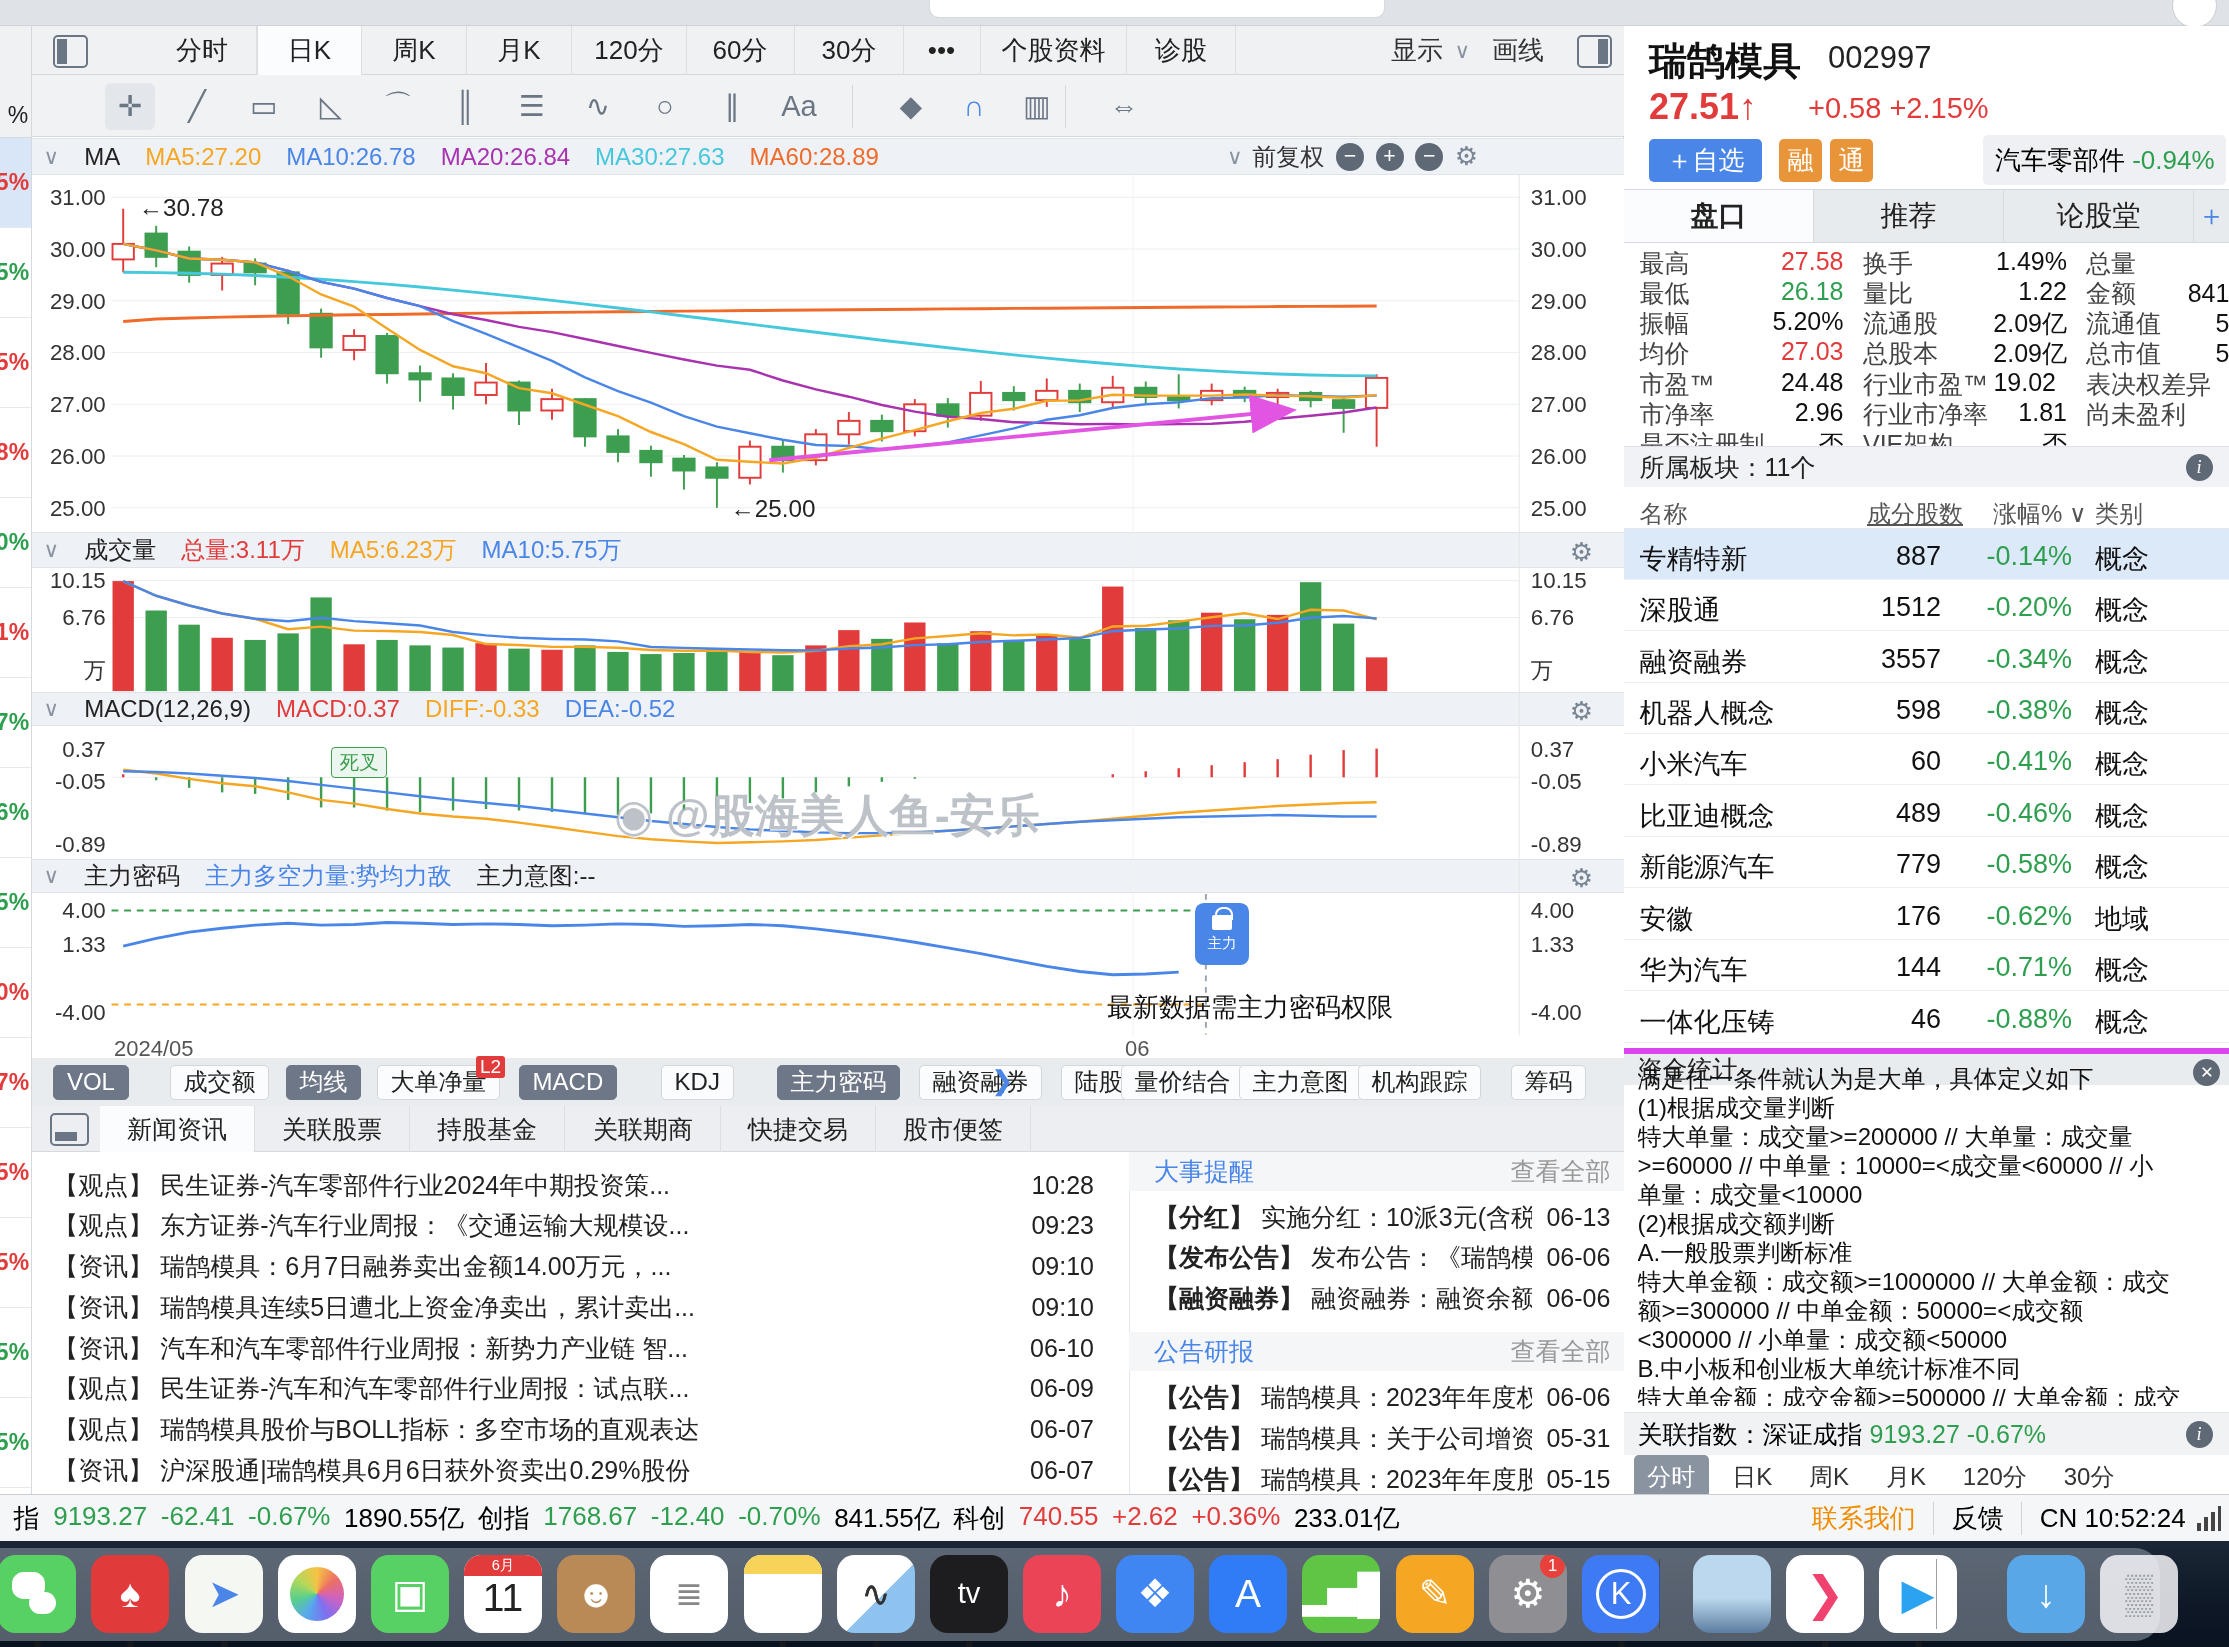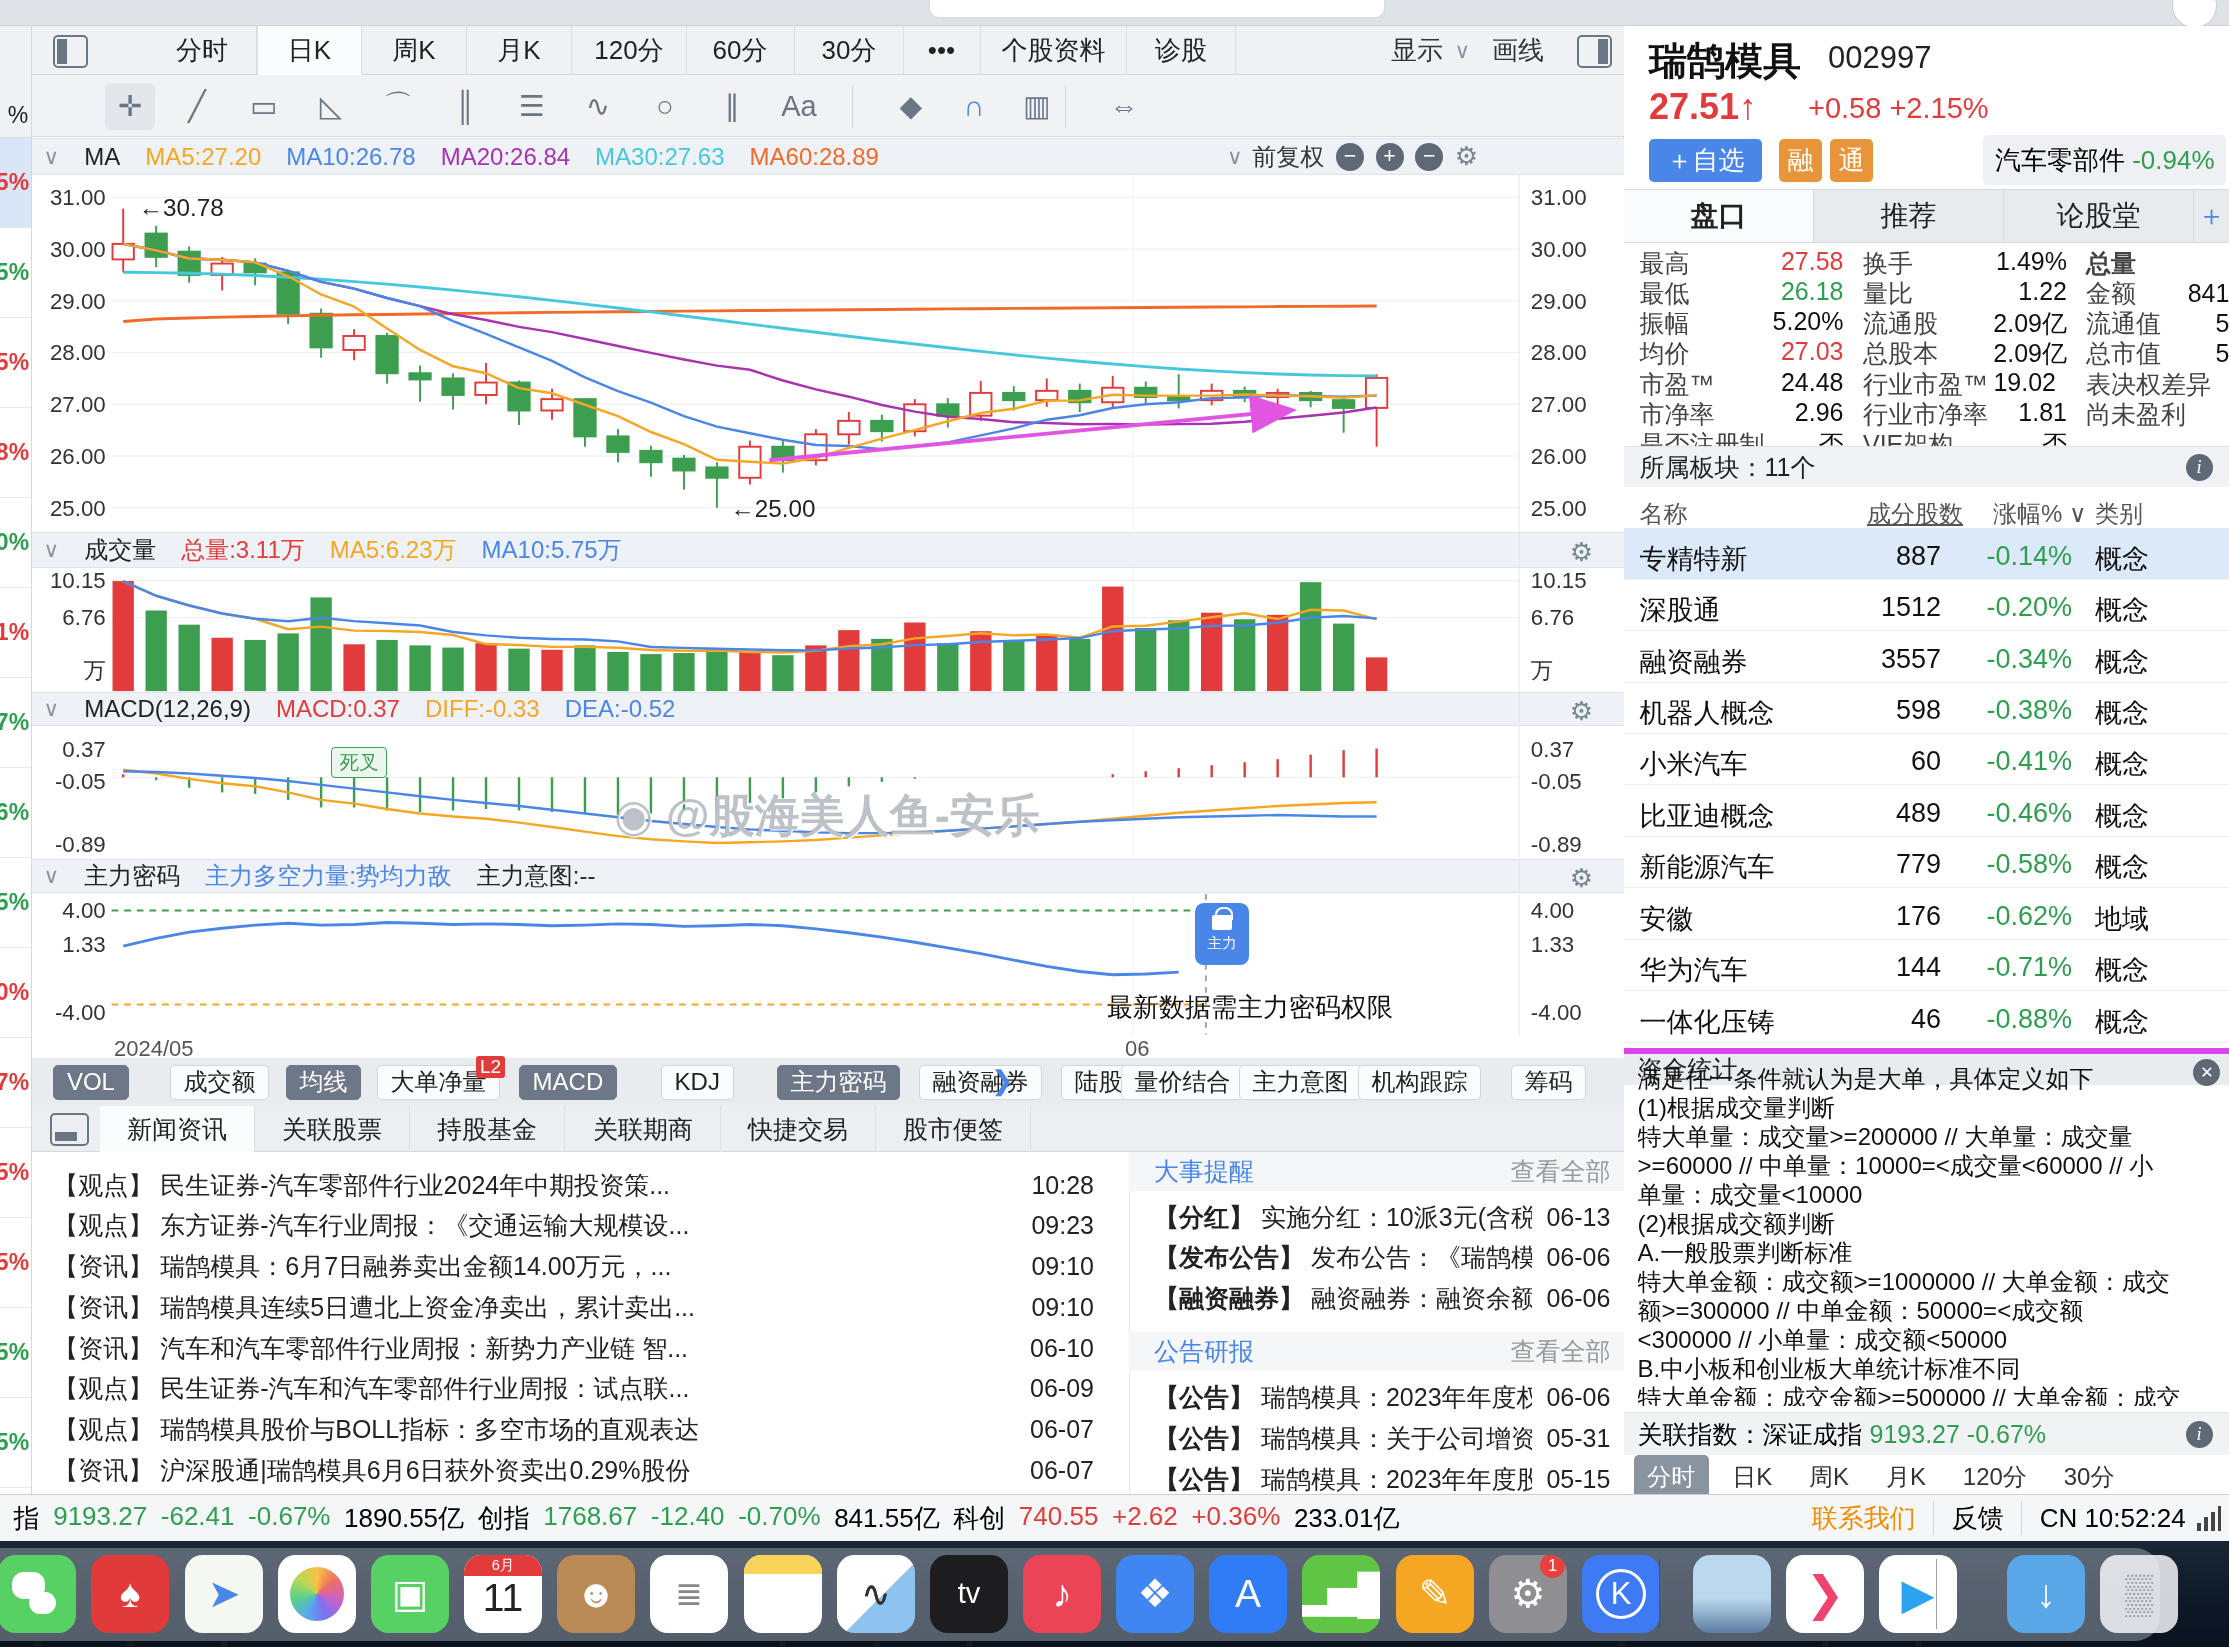--- a/index.html
+++ b/index.html
@@ -607,21 +607,21 @@
           <div class="rtab">推荐</div>
           <div class="rtab">论股堂</div>
           <div class="rtab plus">＋</div>
         </div>
       <div id="statrows">
           <div class="strow" style="top: 221px;">
             <b style="left: 15.5px;">最高</b>
             <i class="red" style="left: 15.5px; width: 204px;">27.58</i>
             <b style="left: 239px;">换手</b>
             <i style="left: 239px; width: 204px;">1.49%</i>
-            <b style="left: 462px; font-weight: bold;">总量</b>
+            <b style="left: 462px;">总量</b>
             <i style="left: 462px; width: 217px;">3.11万</i>
           </div>
           <div class="strow" style="top: 251px;">
             <b style="left: 15.5px;">最低</b>
             <i class="green" style="left: 15.5px; width: 204px;">26.18</i>
             <b style="left: 239px;">量比</b>
             <i style="left: 239px; width: 204px;">1.22</i>
             <b style="left: 462px;">金额</b>
             <i style="left: 462px; width: 217px;">8416.66万</i>
           </div>

